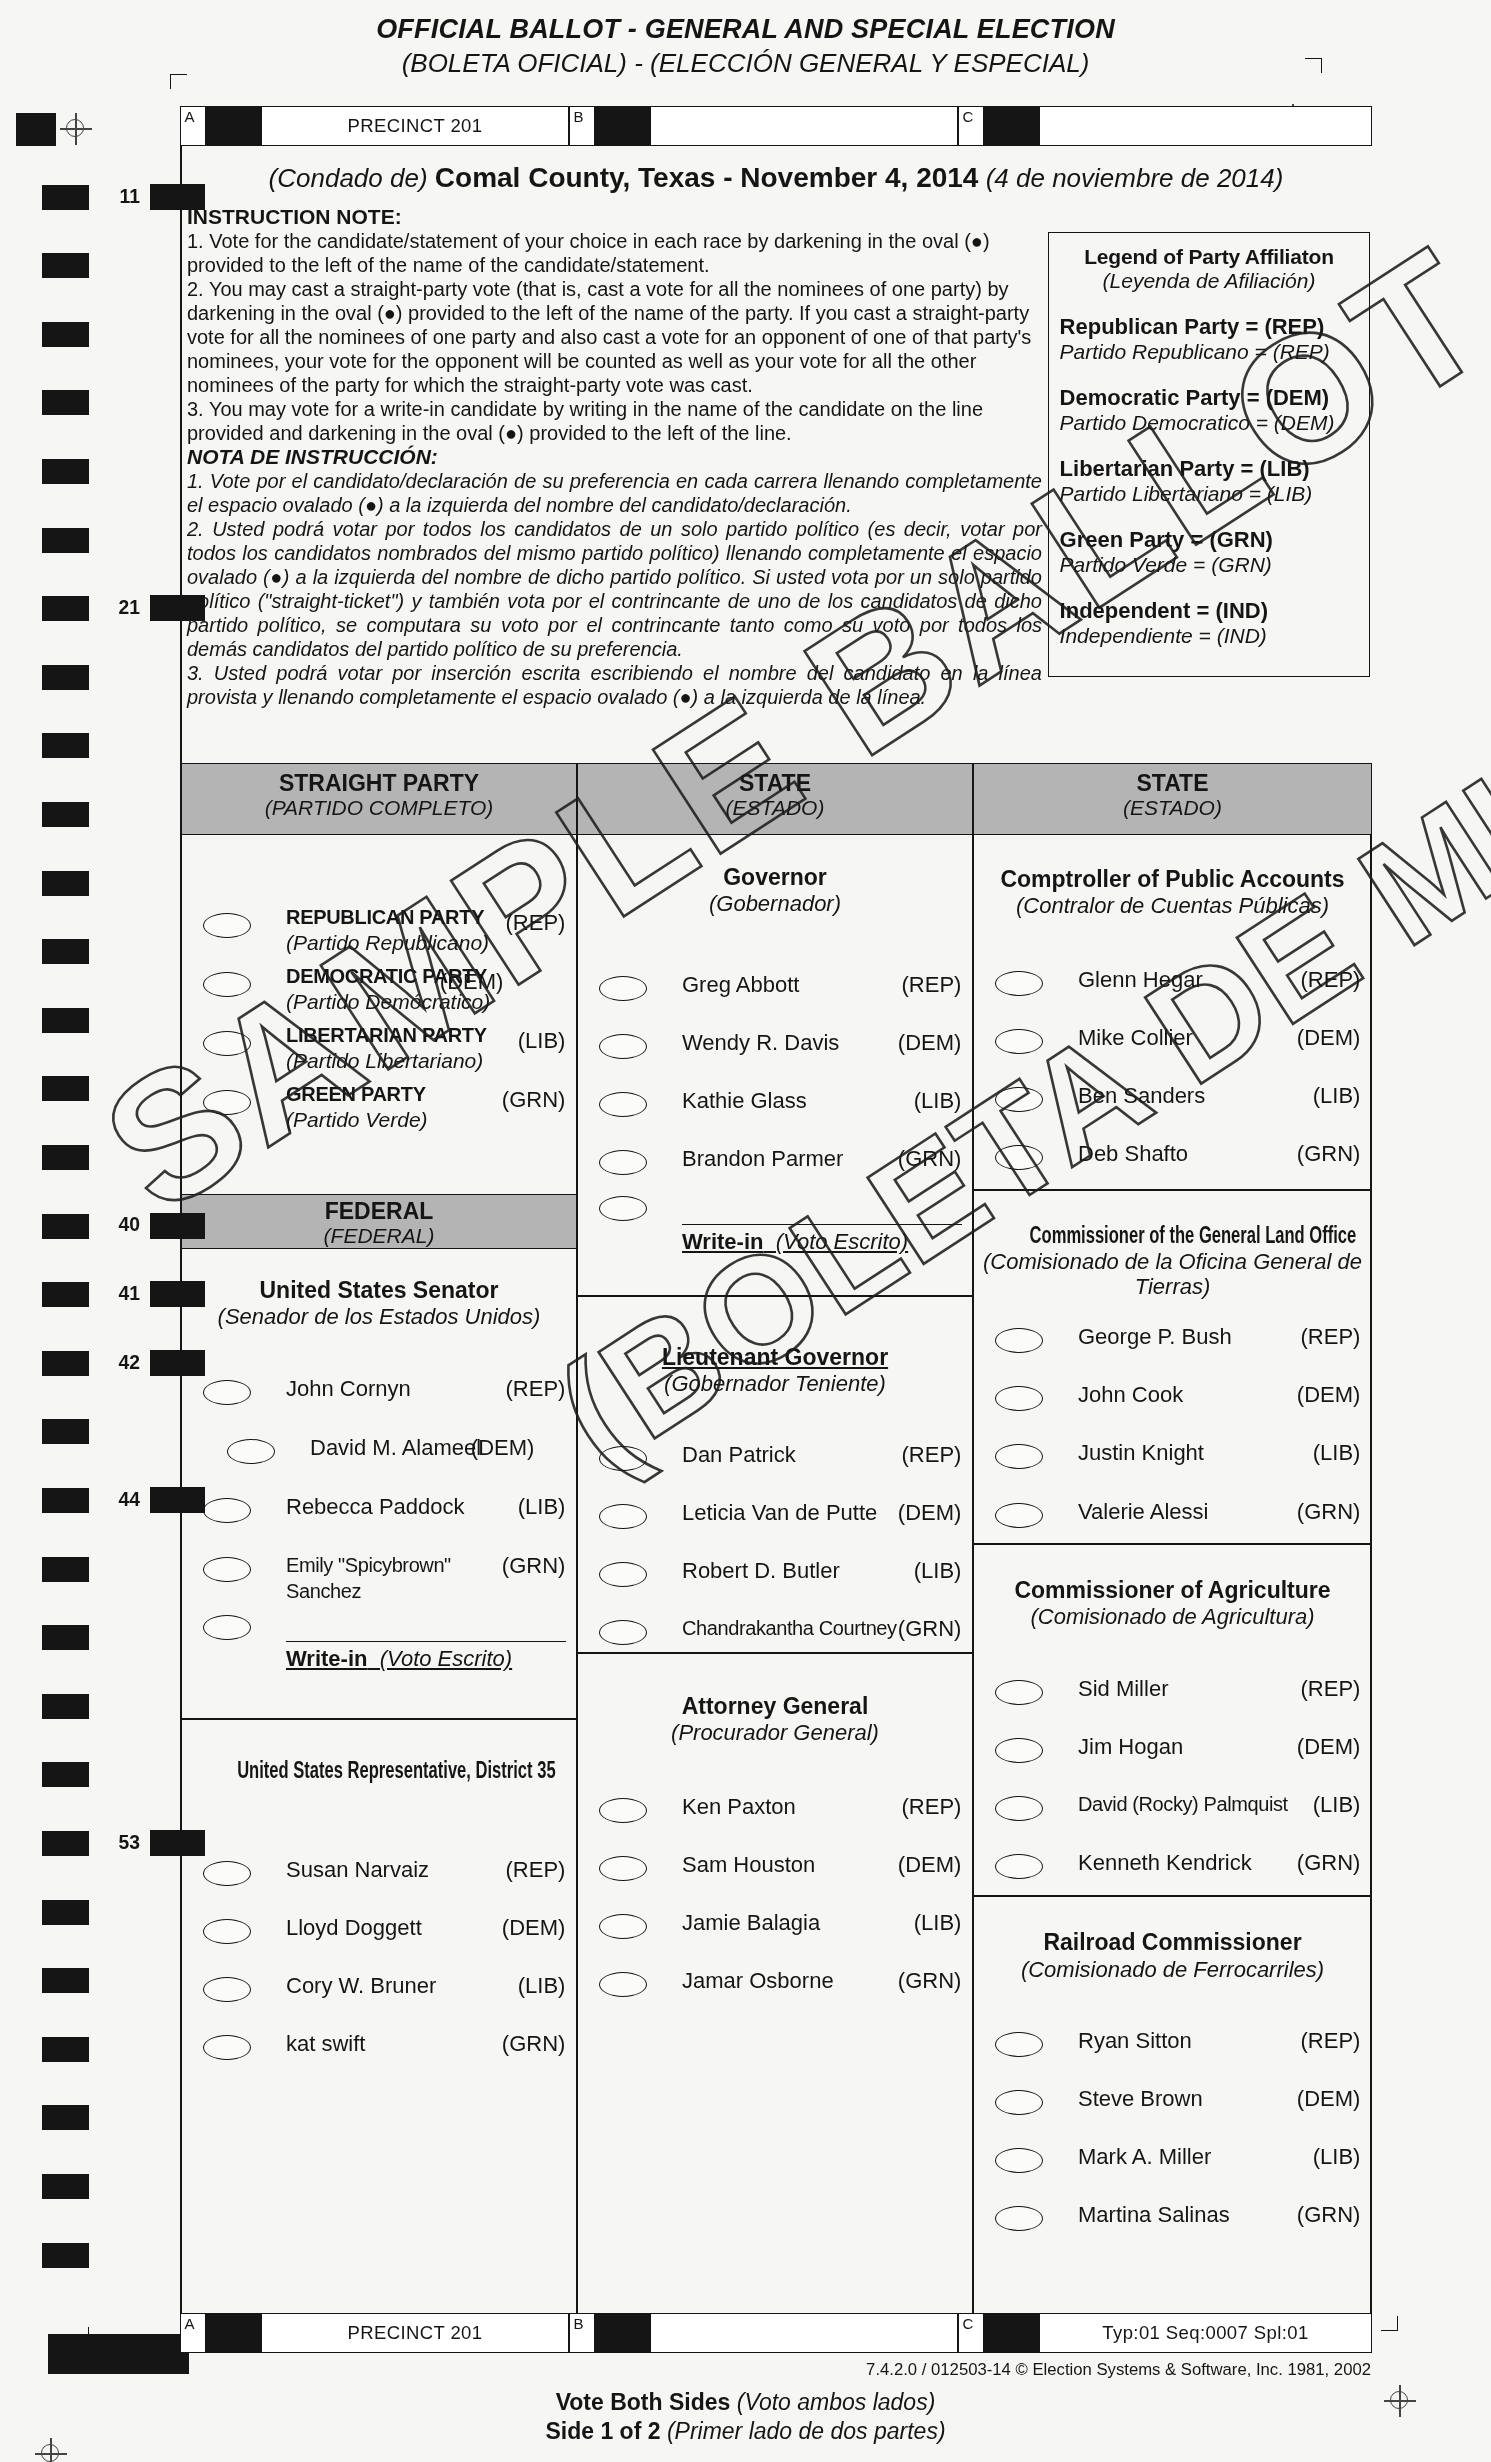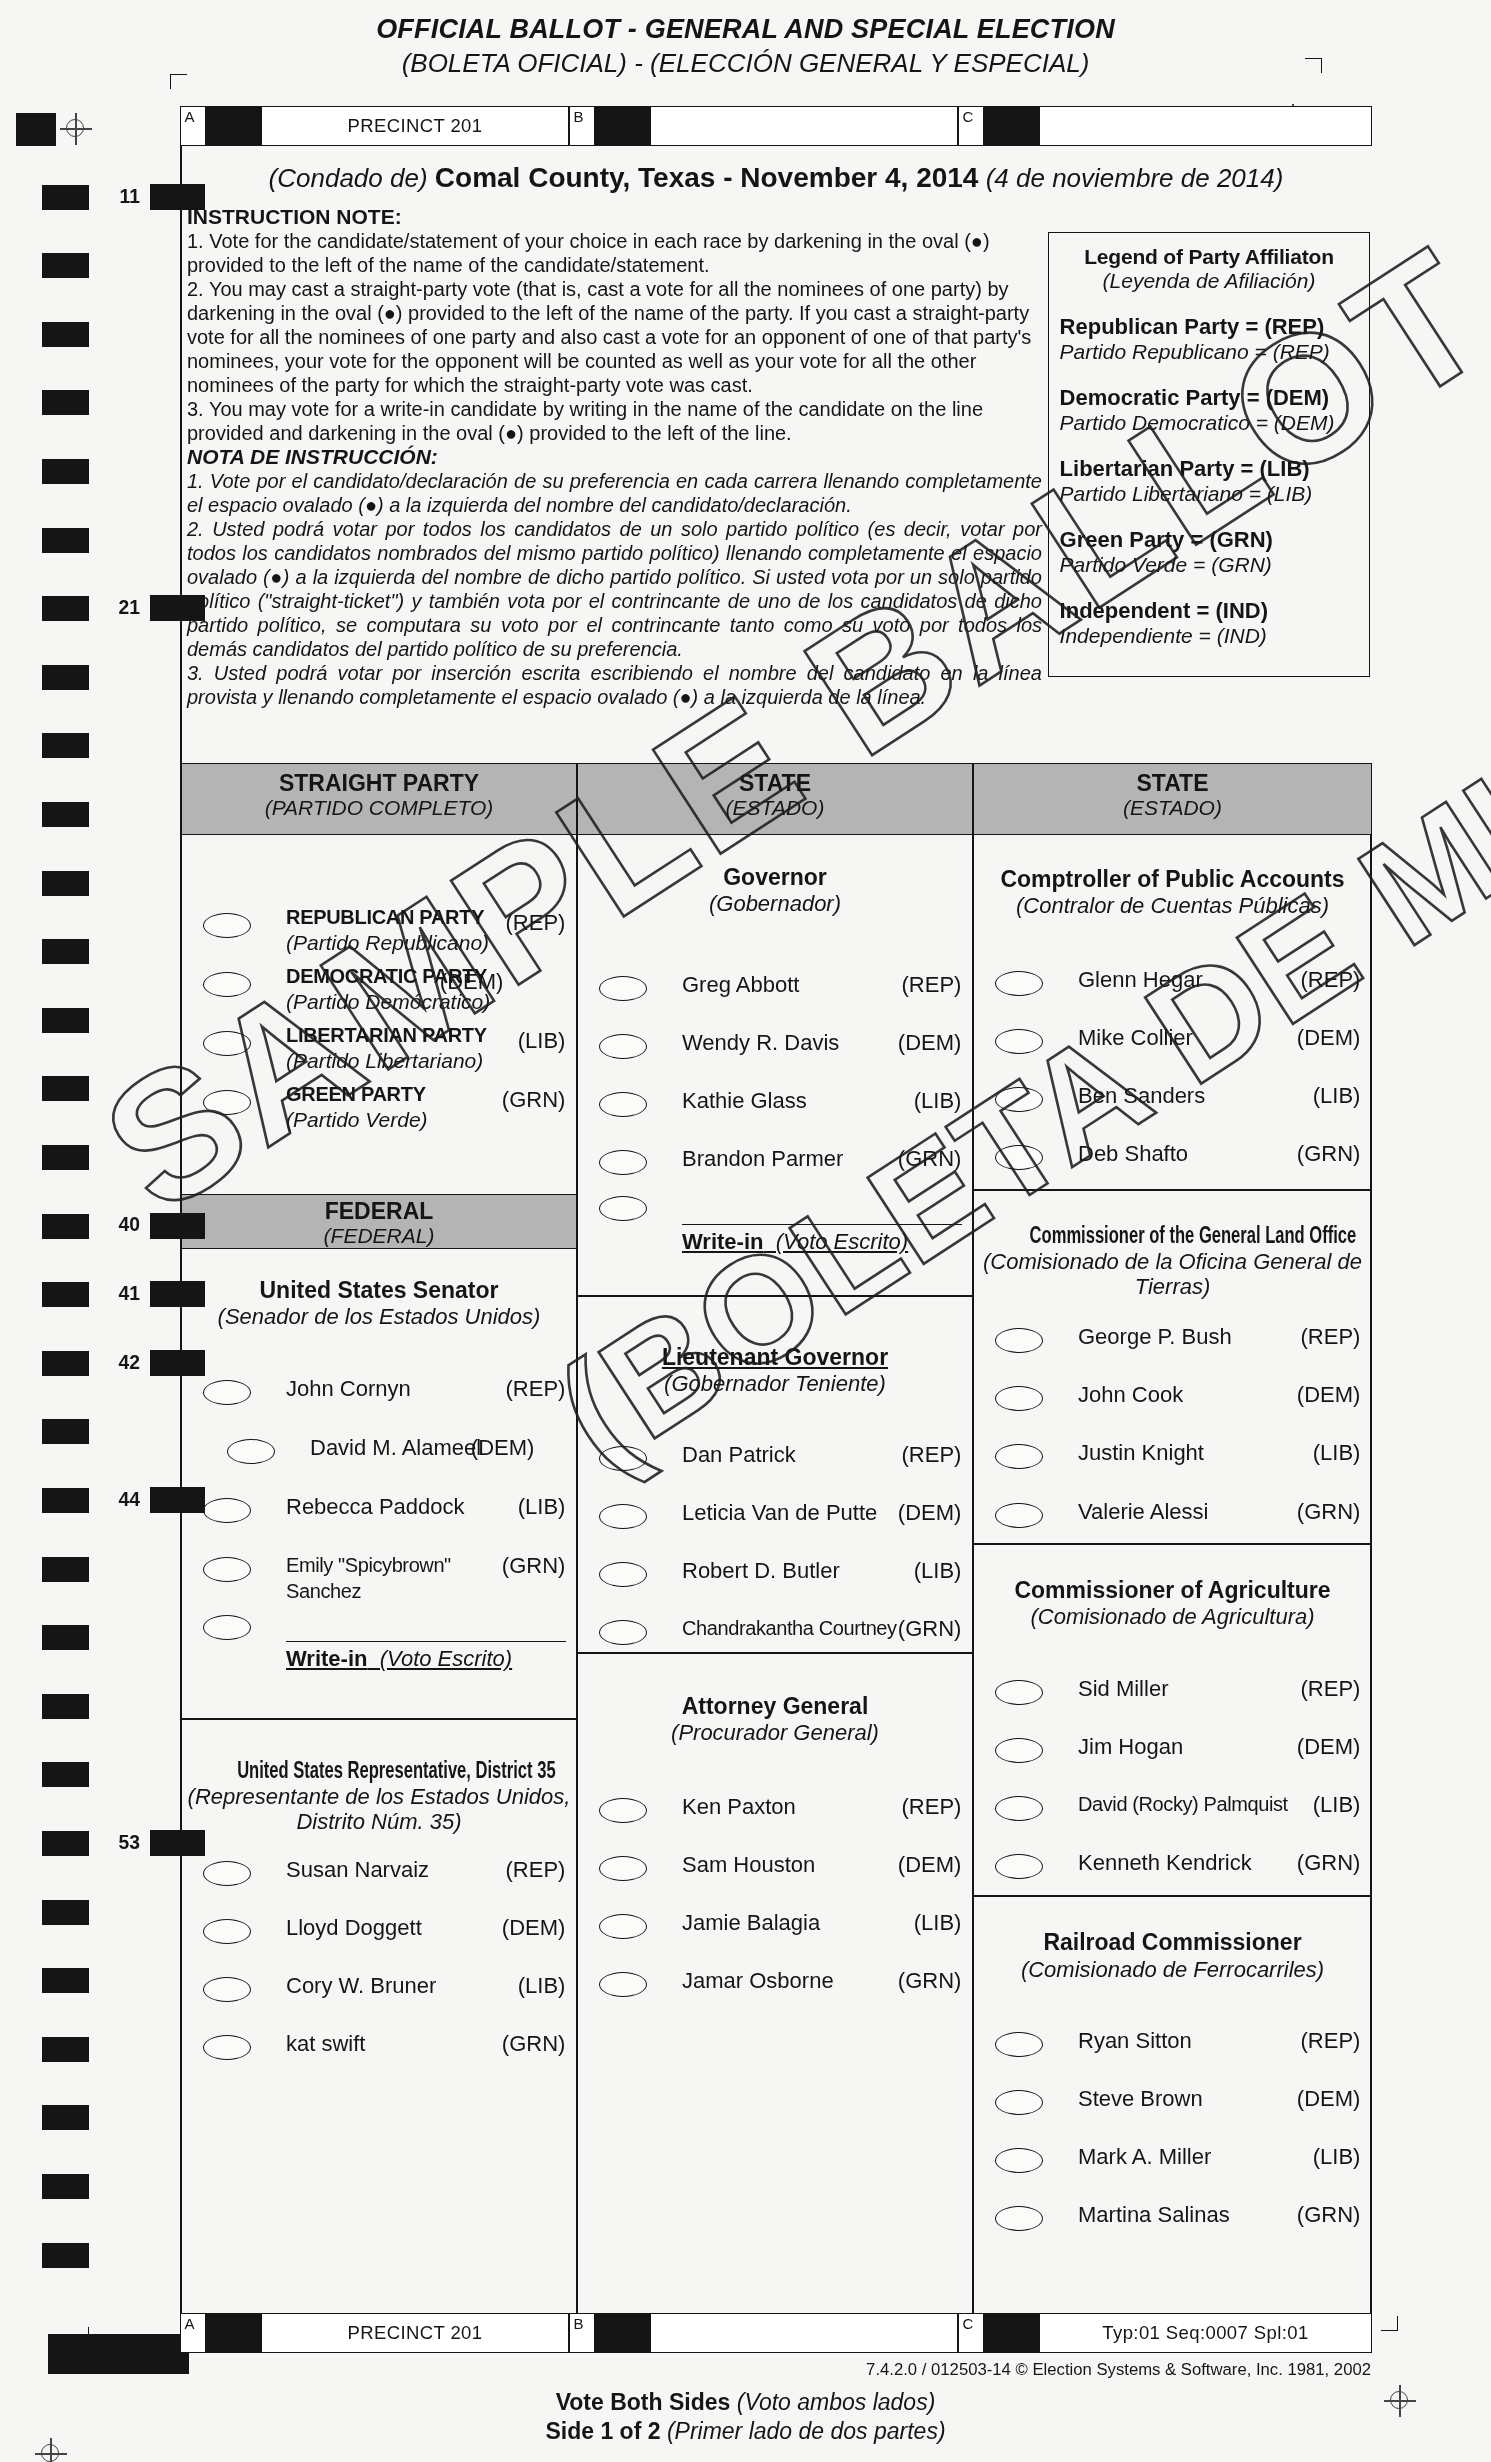--- a/index.html
+++ b/index.html
@@ -180,21 +180,20 @@
 
   <div class="fedband">
     <div class="band-t">FEDERAL</div>
     <div class="band-s">(FEDERAL)</div>
   </div>
 
   <div class="race-title" style="left:182px;top:1277px;width:394px;">United States Senator</div>
   <div class="race-sub" style="left:182px;top:1305px;width:394px;">(Senador de los Estados Unidos)</div>
 
   <div class="race-title fit" style="left:182px;top:1757px;width:394px;">United States Representative, District 35</div>
-  <div class="race-sub" style="left:182px;top:1785px;width:394px;">(Representante de los Estados Unidos, Distrito Núm. 35)</div>
 
   <div class="race-title" style="left:578px;top:864px;width:394px;">Governor</div>
   <div class="race-sub" style="left:578px;top:892px;width:394px;">(Gobernador)</div>
 
   <div class="race-title" style="left:578px;top:1344px;width:394px;text-decoration:underline;">Lieutenant Governor</div>
   <div class="race-sub" style="left:578px;top:1372px;width:394px;">(Gobernador Teniente)</div>
 
   <div class="race-title" style="left:578px;top:1693px;width:394px;">Attorney General</div>
   <div class="race-sub" style="left:578px;top:1721px;width:394px;">(Procurador General)</div>
 

